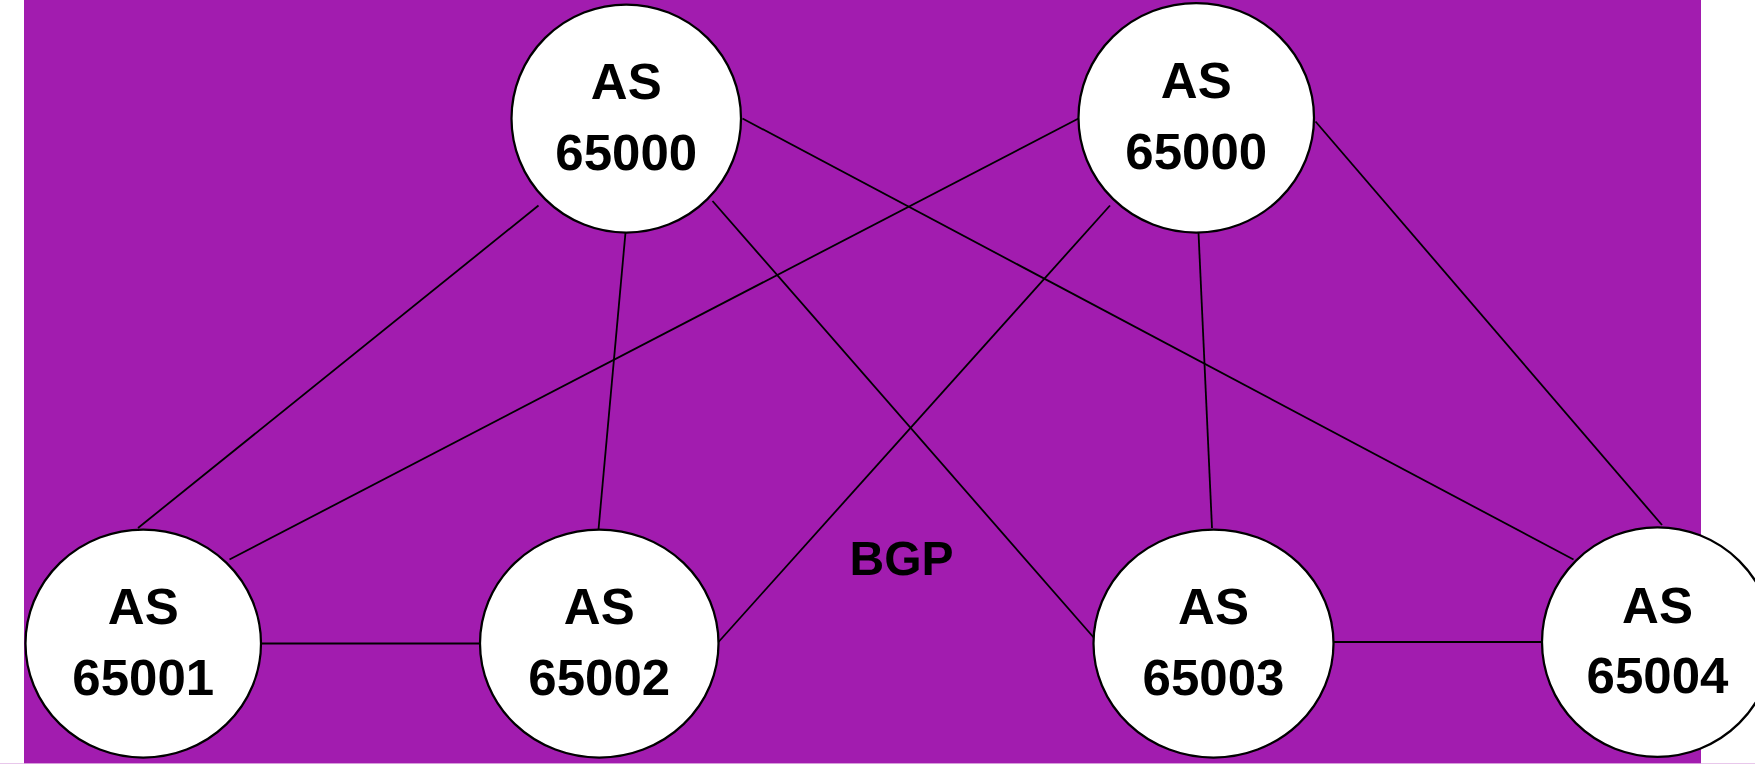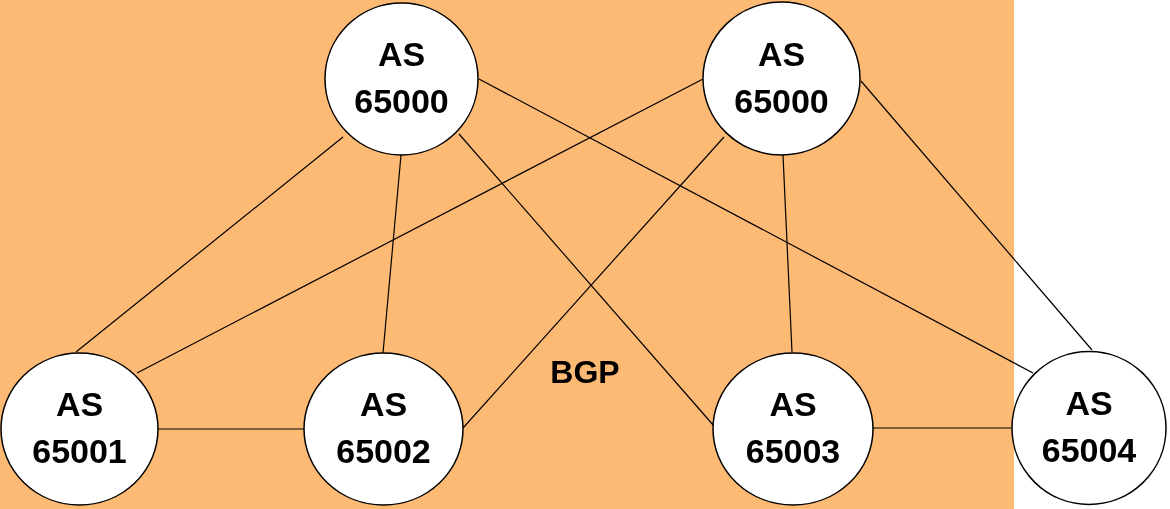--- a/index.html
+++ b/index.html
@@ -8,23 +8,24 @@
     background: #ffffff;
   }
   body {
     width: 1170px;
     height: 509px;
     overflow: hidden;
     font-family: "Liberation Sans", "DejaVu Sans", sans-serif;
   }
   .diagram-wrap {
     position: relative;
-    width: 1014px;
+    width: 1118px;
     height: 509px;
-    background: #fdba74;
+    background: #a21caf;
+    margin-left: 16px;
   }
   svg {
     display: block;
   }
   .node-label {
     font-family: "Liberation Sans", "DejaVu Sans", sans-serif;
     font-weight: bold;
     font-size: 34px;
   }
   .bgp-label {

